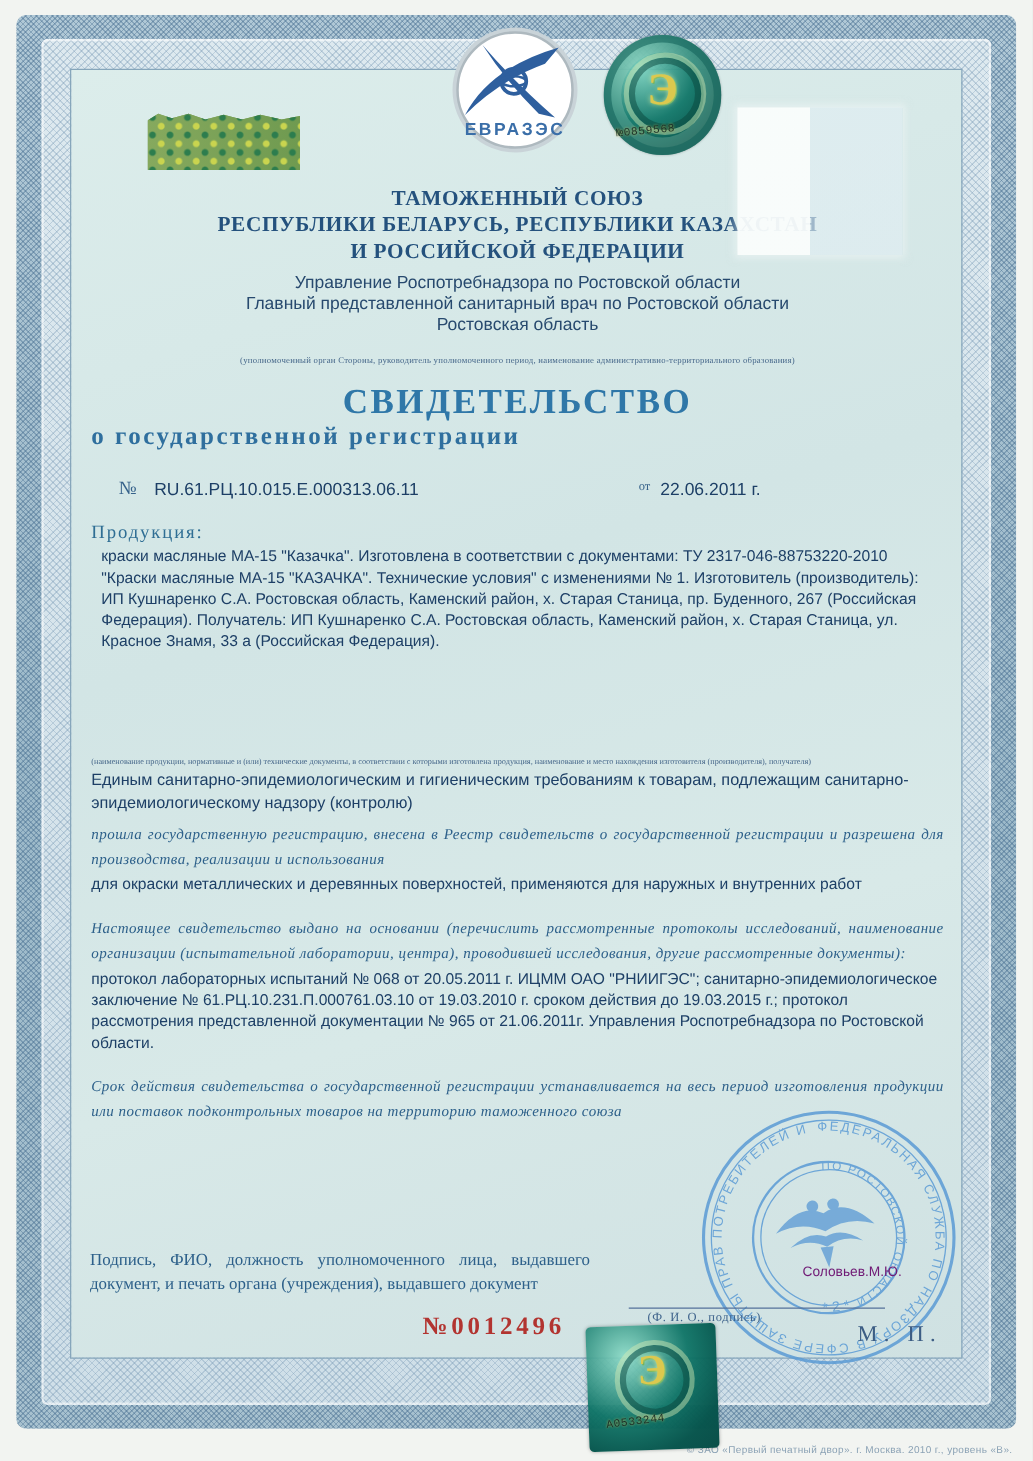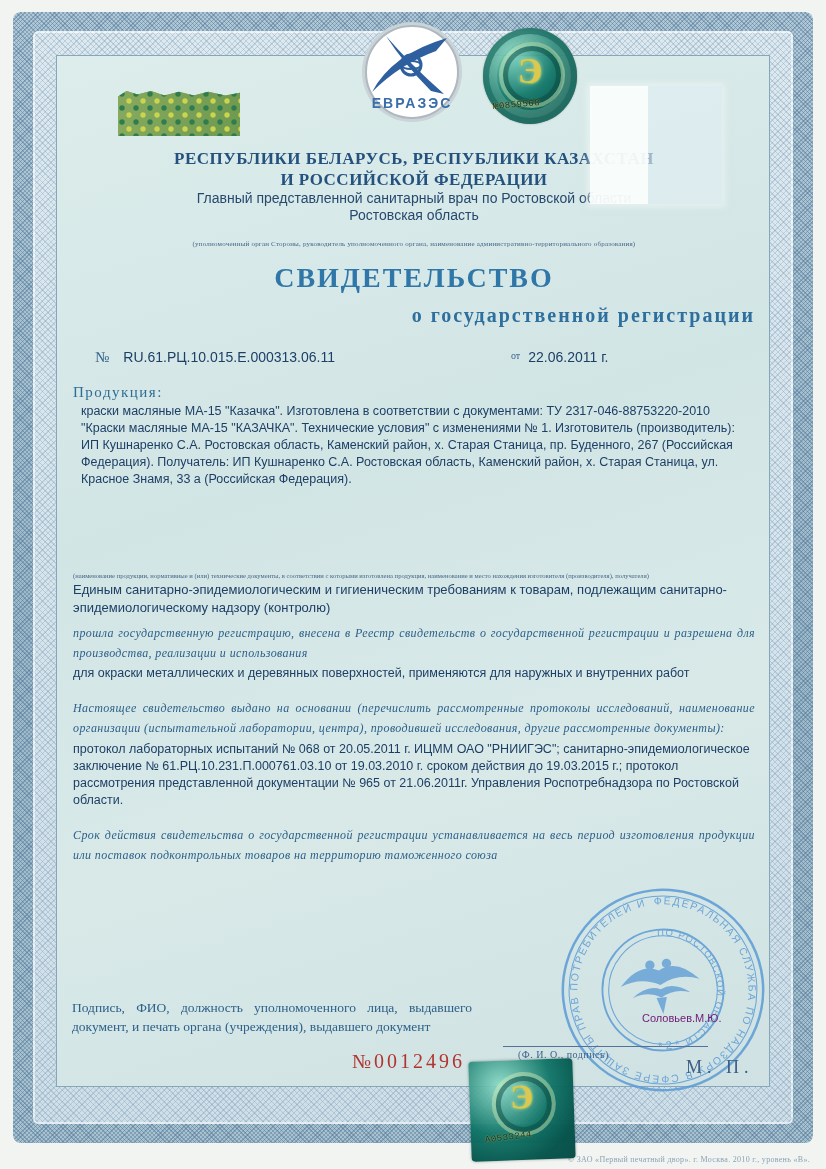--- a/index.html
+++ b/index.html
@@ -31,21 +31,21 @@
     background:linear-gradient(163deg,#dcedeb 0%,#d2e5e5 40%,#d8e9e8 68%,#cfe1e2 100%);
     border:1px solid #86a6bb; z-index:2;
     padding:92px 14px 0 16px; box-sizing:border-box;
   }
   
   .union-line{ text-align:center; font-weight:bold; font-size:17px; line-height:21px; color:#24517d; letter-spacing:.5px;}
   .auth-line{ font-family:"Liberation Sans",sans-serif; text-align:center; font-size:14px; line-height:17px; color:#27496e; margin-top:0;}
   .auth-first{margin-top:6px;}
   .caption-small{ text-align:center; font-size:7px; color:#46678a; margin-top:16px; letter-spacing:.2px;}
   .doc-title{ text-align:center; font-size:28px; font-weight:bold; color:#2f77a8; letter-spacing:2px; margin-top:14px;}
-  .doc-subtitle{ text-align:right; font-size:20px; font-weight:bold; color:#2f6f9e; letter-spacing:2px; margin-top:10px;}
+  .doc-subtitle{ text-align:left; font-size:20px; font-weight:bold; color:#2f6f9e; letter-spacing:2px; margin-top:0;}
   .num-row{ display:flex; align-items:flex-start; margin-top:22px; padding:0 6px 0 22px;}
   .num-sign{ font-size:15px; color:#35618a; margin-right:14px;}
   .num-value{ font-family:"Liberation Sans",sans-serif; font-size:14px; color:#1d3f66; flex:1;}
   .date-group{ width:238px; display:flex; align-items:flex-start;}
   .ot-label{ font-size:10px; color:#35618a; margin-right:8px; margin-top:1px;}
   .date-value{ font-family:"Liberation Sans",sans-serif; font-size:14px; color:#1d3f66;}
   .serif-label{ font-size:15px; color:#2f6e94; letter-spacing:1.5px; margin-top:18px;}
   .body-sans{ font-family:"Liberation Sans",sans-serif; font-size:12.5px; line-height:17px; color:#1d3f66; margin-top:2px; padding-left:8px;}
   .caption-line2{ font-size:6.6px; color:#46678a; margin-top:84px; white-space:nowrap; letter-spacing:0; }
   .serif-par{ font-size:12px; line-height:20px; color:#2d608a; text-align:justify; margin-top:6px; letter-spacing:.4px;font-style:italic;}
@@ -96,23 +96,23 @@
   .watermark{ position:absolute; left:258px; top:452px; width:340px; height:250px; z-index:1; opacity:.55; pointer-events:none;}
   .stamp{ position:absolute; left:543px; top:870px; width:240px; height:240px; z-index:3; opacity:.85;
     transform:rotate(-6deg); pointer-events:none;}
   .sig-caption{ position:absolute; left:72px; top:998px; width:400px; font-size:13.5px; line-height:19px;
     color:#2d608a; text-align:justify; z-index:4;}
   .sig-name{ position:absolute; left:642px; top:1012px; font-family:"Liberation Sans",sans-serif;
     font-size:11px; color:#701a75; z-index:5;}
   .sig-line{ position:absolute; left:503px; top:1046px; width:205px; border-top:1.2px solid #54719a; z-index:5;}
   .sig-line-caption{ position:absolute; left:518px; top:1049px; font-size:10px; color:#3f648c; z-index:5; letter-spacing:.5px;}
   .mp-mark{ position:absolute; left:686px; top:1057px; font-size:18px; color:#3c5d84; letter-spacing:5px; z-index:5;}
-  .serial-red{ position:absolute; left:352px; top:1050px; font-size:20px; font-weight:normal;
+  .serial-red{ position:absolute; left:338px; top:1050px; font-size:20px; font-weight:bold;
     color:#b23430; letter-spacing:3px; z-index:5;}
-  .footer-line{ position:absolute; right:16px; bottom:5px; font-family:Liberation Serif, serif;
+  .footer-line{ position:absolute; right:16px; bottom:5px; font-family:Liberation Sans, sans-serif;
     font-size:8px; color:#8ba2b5; z-index:5; letter-spacing:.3px;}
 </style>
 </head>
 <body>
 
 <div class="page">
 
   <div class="frame-a"></div>
   <div class="frame-b"></div>
 
@@ -140,27 +140,29 @@
     <text x="60" y="88" text-anchor="middle" font-family="Liberation Sans, sans-serif" font-weight="bold" font-size="14" letter-spacing="2" fill="#3a6ea8">ЕВРАЗЭС</text>
   </svg>
 
   <div class="holo-circle">
     <div class="holo-ring"></div>
     <div class="holo-letter">Э</div>
     <div class="holo-num">№0859568</div>
   </div>
 
   <div class="content">
+    <div class="union-line">ТАМОЖЕННЫЙ СОЮЗ</div>
     <div class="union-line">РЕСПУБЛИКИ БЕЛАРУСЬ, РЕСПУБЛИКИ КАЗАХСТАН</div>
     <div class="union-line">И РОССИЙСКОЙ ФЕДЕРАЦИИ</div>
 
+    <div class="auth-line auth-first">Управление Роспотребнадзора по Ростовской области</div>
     <div class="auth-line">Главный представленной санитарный врач по Ростовской области</div>
     <div class="auth-line">Ростовская область</div>
 
-    <div class="caption-small">(уполномоченный орган Стороны, руководитель уполномоченного органа, наименование административно-территориального образования)</div>
+    <div class="caption-small">(уполномоченный орган Стороны, руководитель уполномоченного период, наименование административно-территориального образования)</div>
 
     <div class="doc-title">СВИДЕТЕЛЬСТВО</div>
     <div class="doc-subtitle">о государственной регистрации</div>
 
     <div class="num-row">
       <span class="num-sign">№</span>
       <span class="num-value">RU.61.РЦ.10.015.Е.000313.06.11</span>
       <span class="date-group">
         <span class="ot-label">от</span>
         <span class="date-value">22.06.2011 г.</span>

